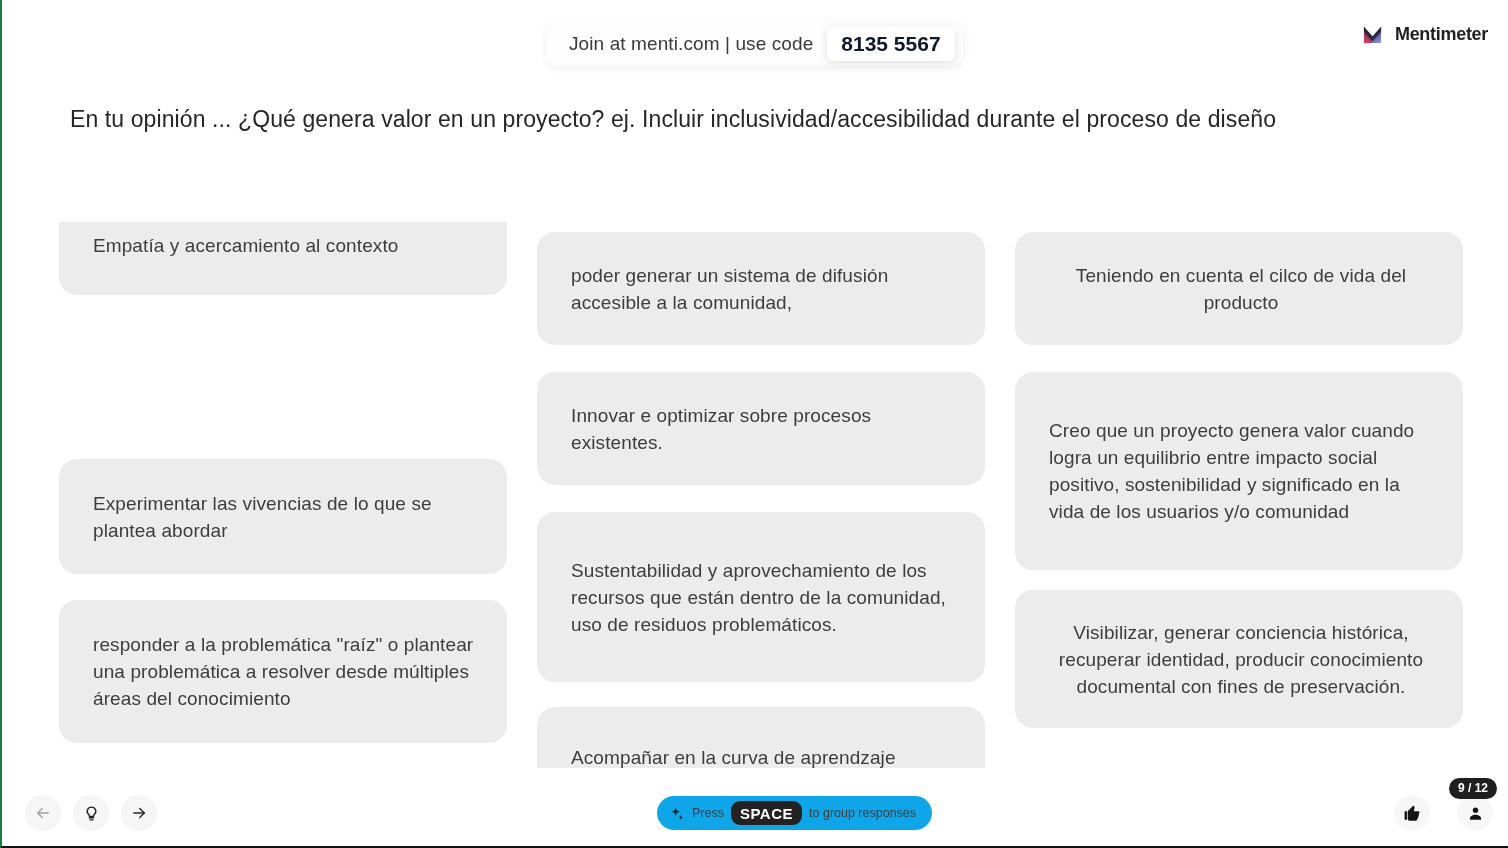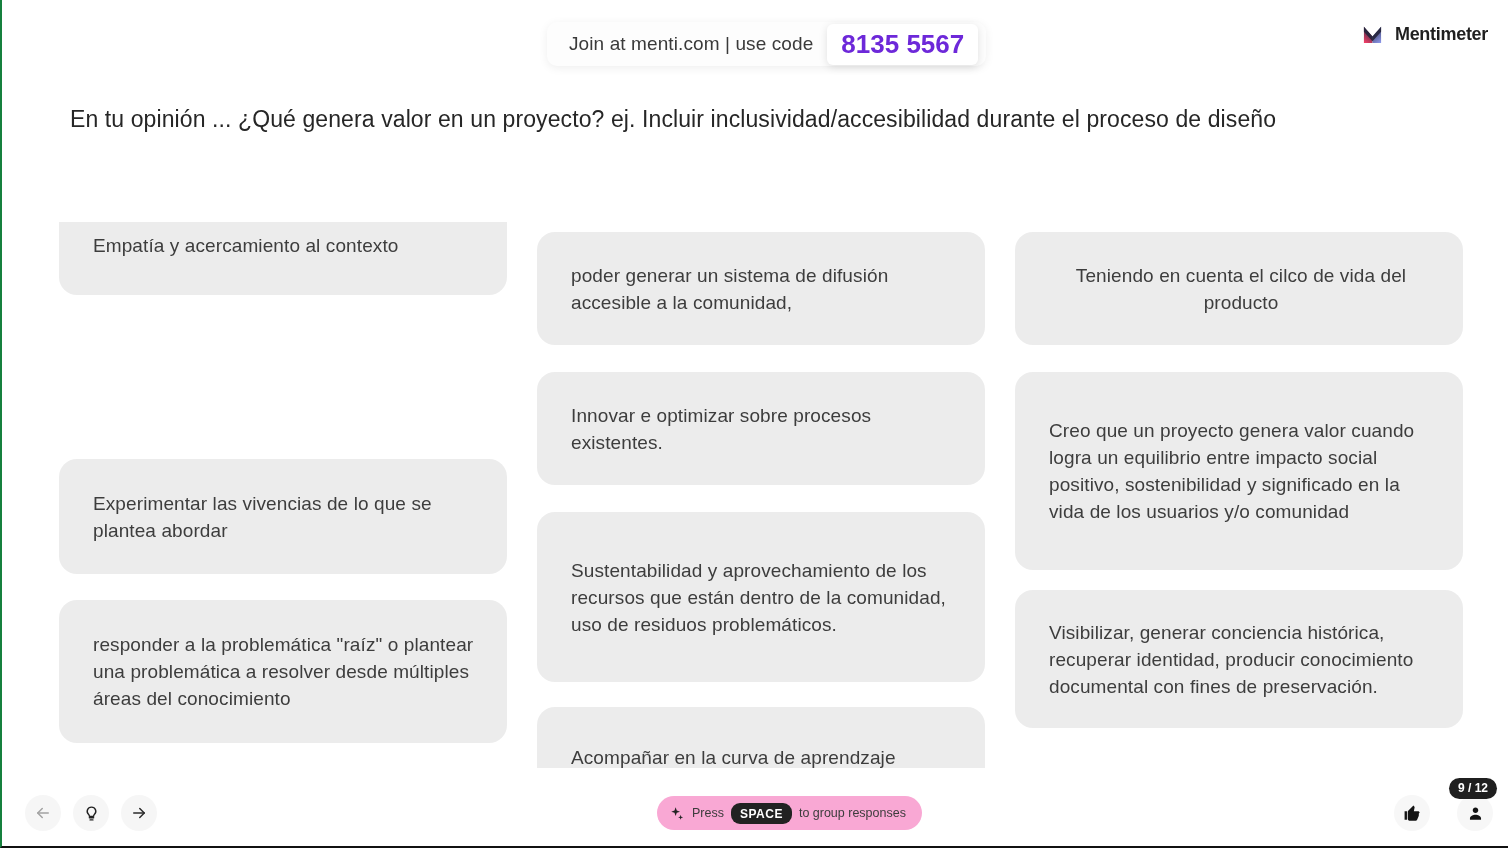--- a/index.html
+++ b/index.html
@@ -32,23 +32,23 @@
     color: #3a3a3a;
     letter-spacing: 0.1px;
     white-space: nowrap;
   }
   .join-code {
     margin-left: 14px;
     background: #ffffff;
     border-radius: 6px;
     box-shadow: 0 2px 8px rgba(0,0,0,0.12);
     padding: 5px 14px;
-    font-size: 26px;
+    font-size: 21px;
     font-weight: bold;
-    color: #6d28d9;
+    color: #0f172a;
     white-space: nowrap;
   }
 
   .brand {
     position: absolute;
     right: 20px; top: 24px;
     display: flex; align-items: center; gap: 12px;
   }
   .brand-mark { width: 21px; height: 21px; display: block; }
   .brand-name {
@@ -96,21 +96,21 @@
   .c1-1 { top: -27px; height: 100px; }
   .c1-2 { top: 95px;  height: 115px; }
   .c1-3 { top: 237px; height: 115px; }
   .c1-4 { top: 378px; height: 143px; }
   .c2-1 { top: 10px;  height: 113px; }
   .c2-2 { top: 150px; height: 113px; }
   .c2-3 { top: 290px; height: 170px; }
   .c2-4 { top: 485px; height: 100px; }
   .c3-1 { top: 10px;  height: 113px; text-align: center; }
   .c3-2 { top: 150px; height: 198px; }
-  .c3-3 { top: 368px; height: 138px; }
+  .c3-3 { top: 368px; height: 138px; text-align: center; }
 
   
   .footer { position: absolute; left: 0; right: 0; bottom: 0; height: 70px; }
 
   .circle-btn {
     position: absolute;
     width: 36px; height: 36px;
     border-radius: 50%;
     background: #f6f6f6;
     border: none;
@@ -123,31 +123,31 @@
   .btn-thumb  { right: 78px; bottom: 15px; background: #f7f7f7; }
   .btn-person { right: 15px; bottom: 15px; background: #f7f7f7; }
 
   .icon-svg { display: block; }
 
   .press-pill {
     position: absolute;
     left: 655px; bottom: 16px;
     height: 34px;
     display: flex; align-items: center; gap: 7px;
-    background: #f9a8d4;
+    background: #0ea5e9;
     border-radius: 17px;
     padding: 0 16px 0 13px;
     cursor: pointer;
     border: none;
   }
   .press-text { font-size: 12.5px; color: #3c3c3c; white-space: nowrap; }
   .space-key {
     background: #222222;
     color: #ffffff;
-    font-size: 12px;
+    font-size: 15px;
     font-weight: bold;
     letter-spacing: 0.5px;
     border-radius: 9px;
     padding: 4px 9px 3px 9px;
   }
 
   .progress-badge {
     position: absolute;
     right: 11px; bottom: 47px;
     background: #1f1f1f;

